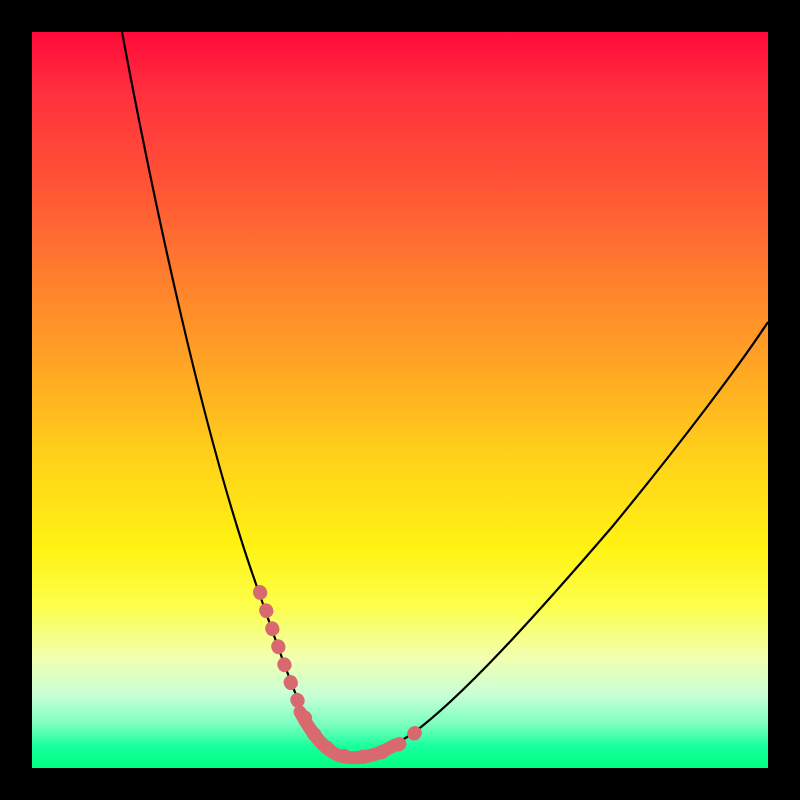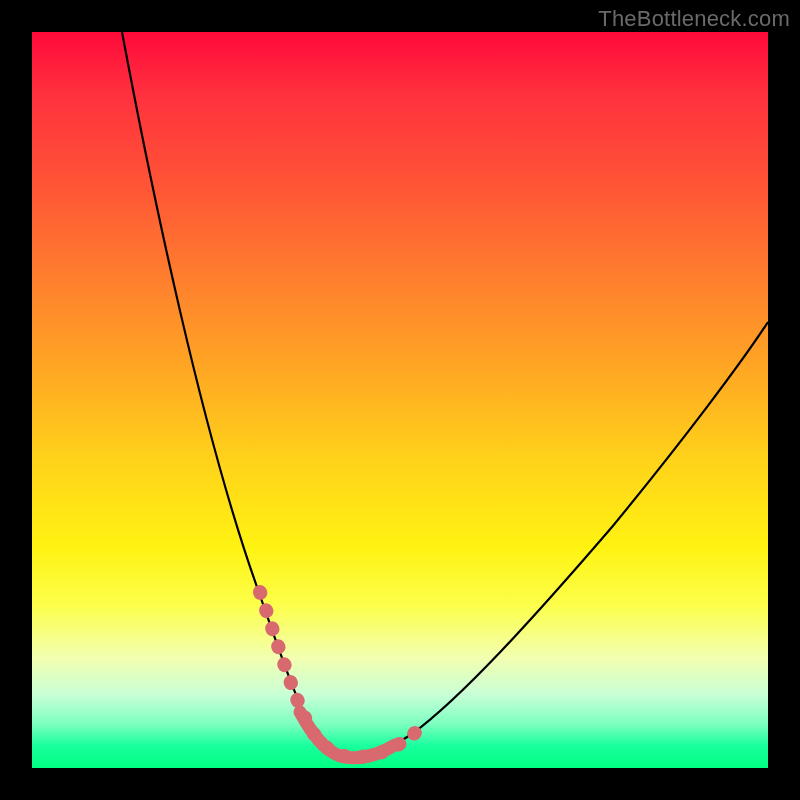--- a/index.html
+++ b/index.html
@@ -72,14 +72,13 @@
                C 250 625, 262 665, 278 696
                C 288 712, 300 723, 318 725
                C 335 726, 350 721, 362 715
                C 372 710, 378 705, 384 700" fill="none" stroke="#d86a6f" stroke-width="14" stroke-linecap="round" stroke-linejoin="round" stroke-dasharray="1 18"></path>
       <path d="M 268 680
                C 280 702, 292 718, 308 724
                C 320 727, 332 726, 344 722
                C 352 719, 358 716, 363 713" fill="none" stroke="#d86a6f" stroke-width="13" stroke-linecap="round" stroke-linejoin="round"></path>
     </svg>
   </div>
-  <div class="watermark">TheBottleneck.com</div>
 </div>
 
 </body></html>

